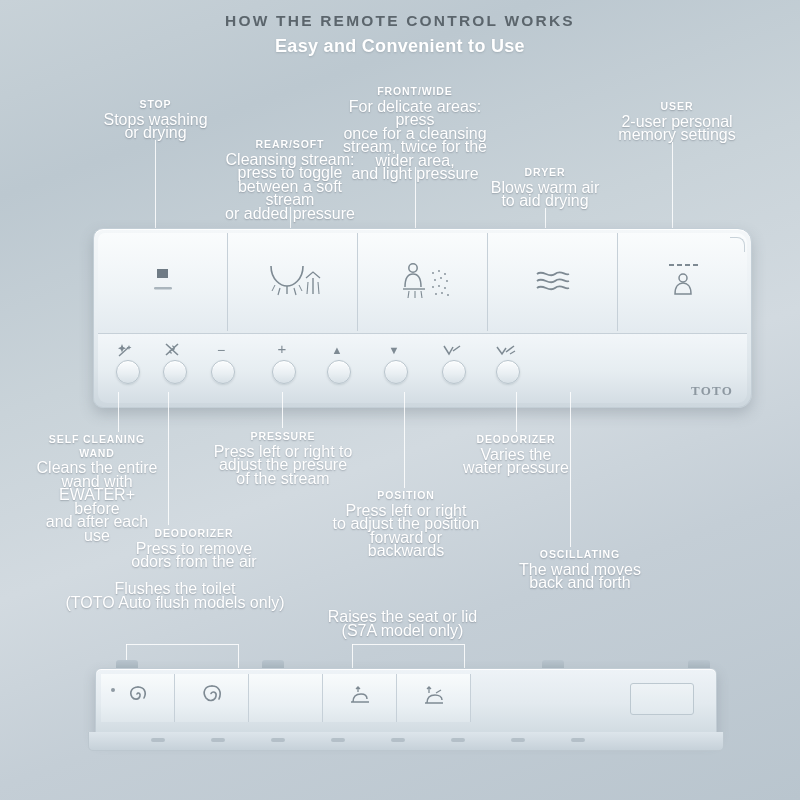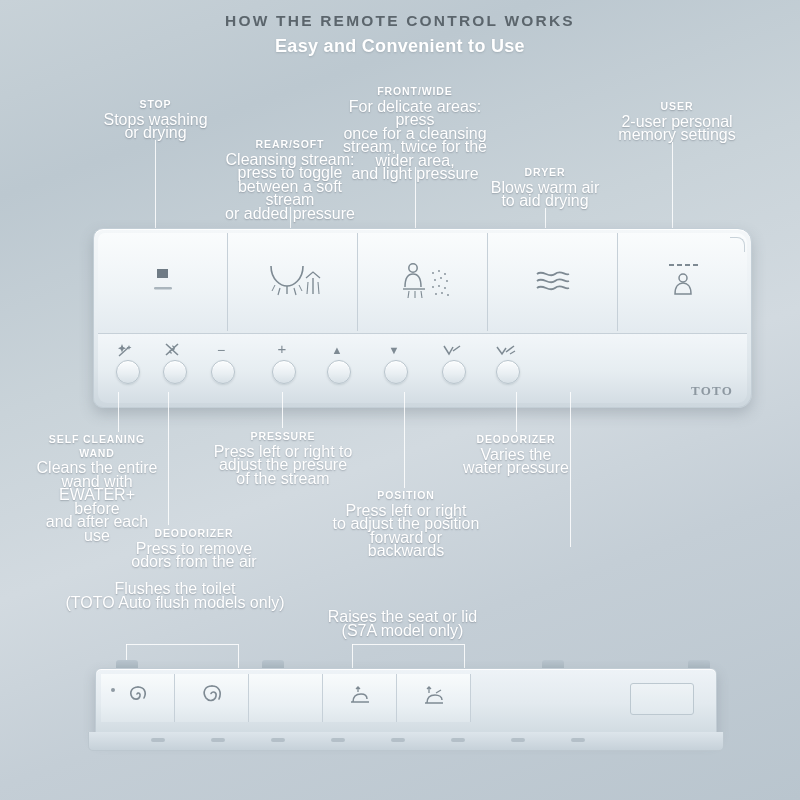--- a/index.html
+++ b/index.html
@@ -451,20 +451,25 @@
   </div>
 
   <div class="leader v" style="left:516px; top:392px; height:40px;"></div>
   <div class="callout" style="left:452px; top:433px; width:128px;">
     <span class="hd">DEODORIZER</span>
     <span class="bd" style="white-space:pre-line;">Varies the
 water pressure</span>
   </div>
 
   <div class="leader v" style="left:570px; top:392px; height:155px;"></div>
+  <div class="callout" style="left:514px; top:548px; width:132px;">
+    <span class="hd">OSCILLATING</span>
+    <span class="bd" style="white-space:pre-line;">The wand moves
+back and forth</span>
+  </div>
 
   <div class="callout" style="left:60px; top:582px; width:230px;">
     <span class="bd" style="white-space:pre-line;">Flushes the toilet
 (TOTO Auto flush models only)</span>
   </div>
   <div class="leader h" style="left:126px; top:644px; width:112px;"></div>
   <div class="leader v" style="left:126px; top:644px; height:30px;"></div>
   <div class="leader v" style="left:238px; top:644px; height:30px;"></div>
 
   <div class="callout" style="left:295px; top:610px; width:215px;">

